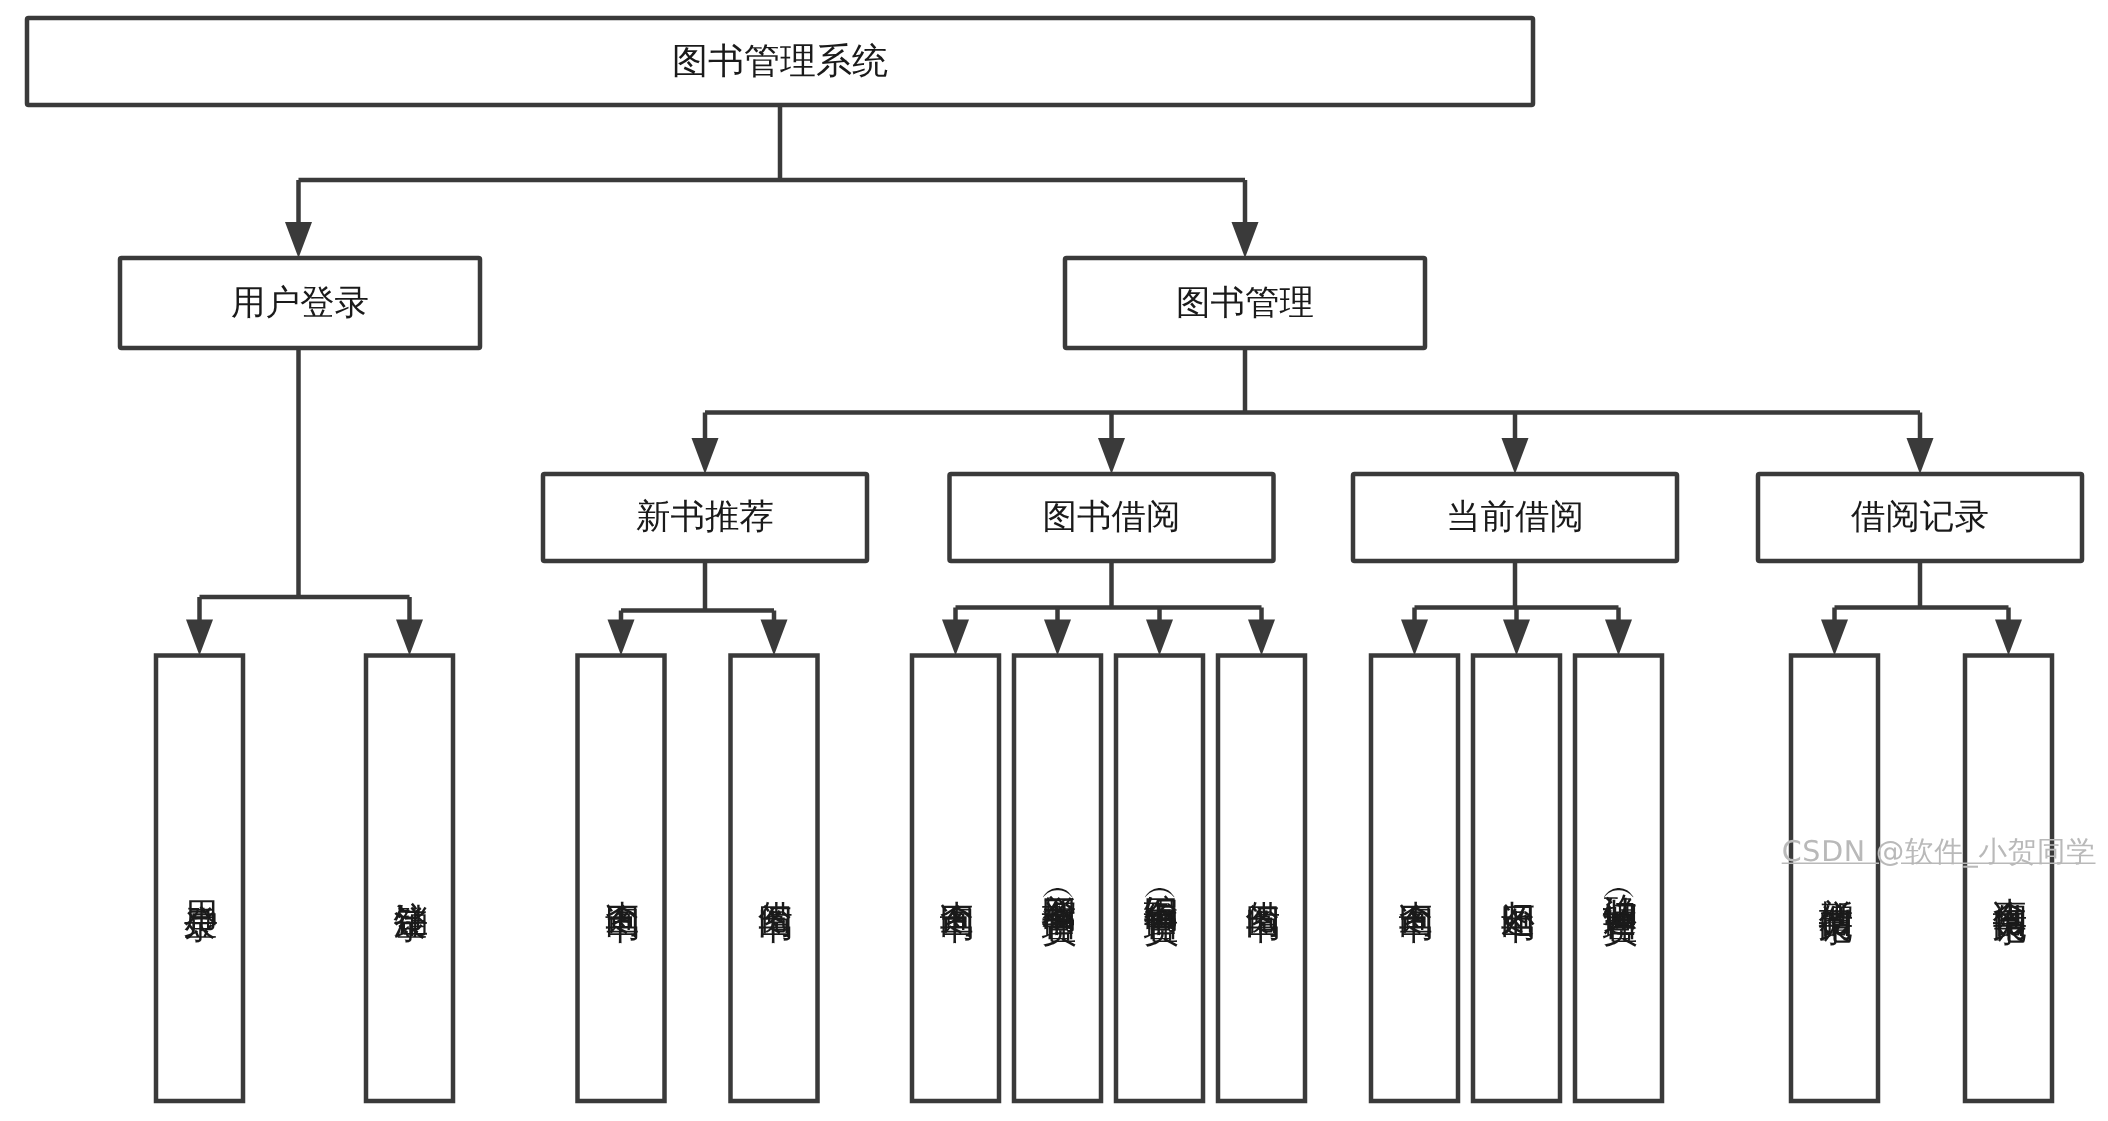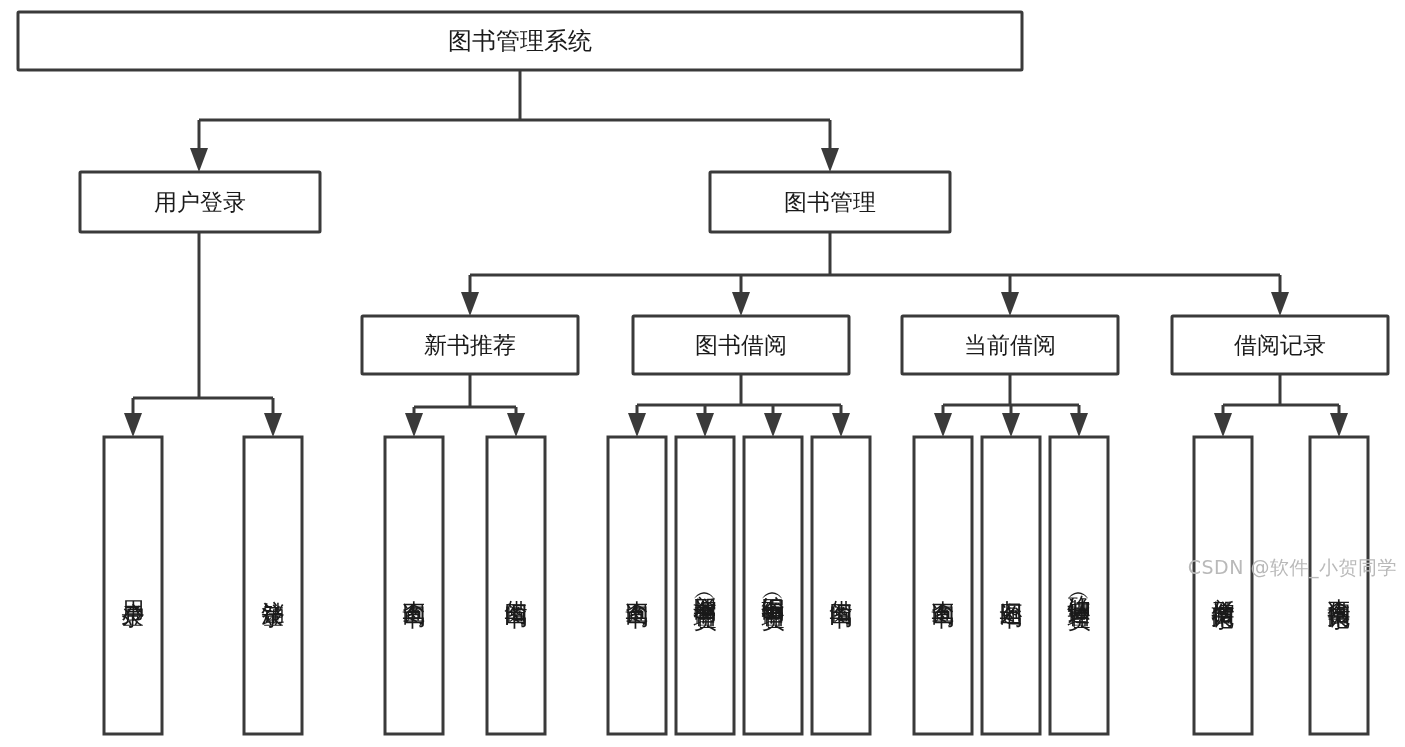--- a/index.html
+++ b/index.html
@@ -70,20 +70,21 @@
   }
   .watermark {
     position: absolute;
     right: 8px;
     bottom: 4px;
     font-family: "DejaVu Sans", "Liberation Sans", sans-serif;
     font-size: 19px;
     color: #b9b9b9;
     white-space: nowrap;
     letter-spacing: 0.5px;
+    text-decoration: underline;
   }
 </style>
 </head>
 <body>
 
 <div id="diagram-root">
 
   <svg class="flow" viewBox="0 0 1405 747">
 
     <g>

